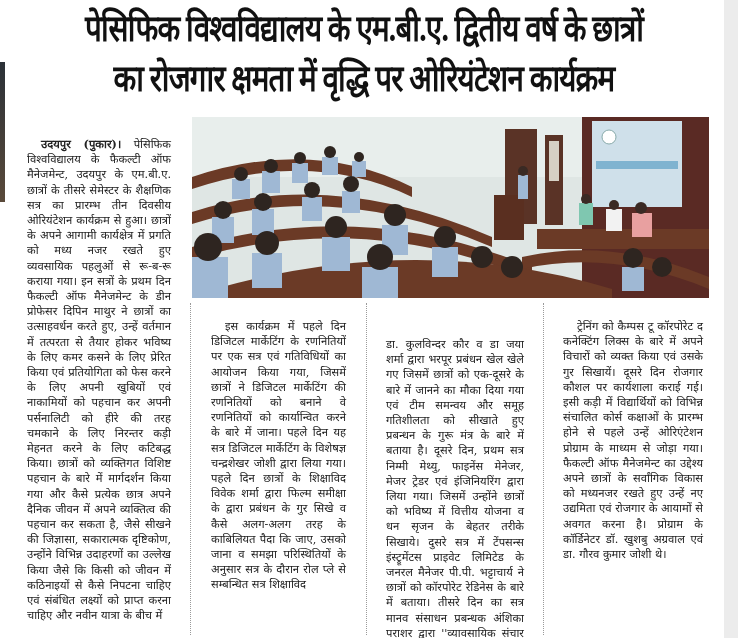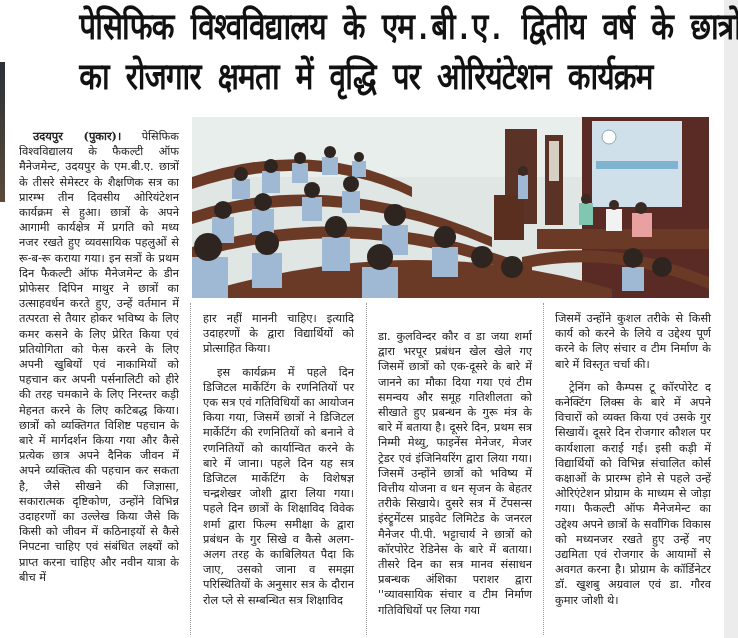--- a/index.html
+++ b/index.html
@@ -1,24 +1,24 @@
 <!DOCTYPE html>
 <html><head>
 <meta charset="utf-8">
 <style>
   html,body{margin:0;padding:0;}
   body{width:738px;height:638px;overflow:hidden;background:#ffffff;position:relative;font-family:"DejaVu Sans",sans-serif;color:#1a1a1a;}
   .gray-strip{position:absolute;left:724px;top:0;width:14px;height:638px;background:#ececec;}
   .left-strip{position:absolute;left:0;top:62px;width:5px;height:140px;background:linear-gradient(#2b3138,#5a4a3a);}
-  .headline{position:absolute;left:8px;top:4px;width:712px;text-align:center;font-family:Liberation Mono, monospace;font-weight:bold;color:#111;letter-spacing:-1px;}
+  .headline{position:absolute;left:8px;top:4px;width:712px;text-align:center;font-family:Liberation Serif, serif;font-weight:bold;color:#111;letter-spacing:-1px;}
   .headline .l1{font-size:37px;line-height:50px;transform:scaleX(0.8);transform-origin:center;white-space:nowrap;}
   .headline .l2{font-size:37px;line-height:50px;transform:scaleX(0.8);transform-origin:center;white-space:nowrap;}
   .photo{position:absolute;left:192px;top:117px;width:517px;height:181px;overflow:hidden;background:#7c6a5b;}
   .col{position:absolute;font-family:"DejaVu Serif",serif;font-size:11.3px;line-height:15.2px;text-align:justify;color:#222;}
-  .col p{margin:8px;}
+  .col p{margin:16px;}
   .col .indent{text-indent:14px;}
   .dateline{font-weight:bold;}
   #col1{left:11px;top:121px;width:176px;}
   #col2{left:195px;top:303px;width:167px;}
   #col3{left:370px;top:321px;width:170px;}
   #col4{left:547px;top:303px;width:172px;}
   .rule{position:absolute;width:0;border-left:1px dotted #9a9a9a;}
 </style>
 </head>
 <body>
@@ -109,24 +109,22 @@
 
 <div class="rule" style="left:190px;top:303px;height:332px;"></div>
 <div class="rule" style="left:366px;top:303px;height:332px;"></div>
 <div class="rule" style="left:543px;top:303px;height:332px;"></div>
 
 <div class="col" id="col1">
   <p class="indent"><span class="dateline">उदयपुर (पुकार)।</span> <span>पेसिफिक विश्वविद्यालय के फैकल्टी ऑफ मैनेजमेन्ट, उदयपुर के एम.बी.ए. छात्रों के तीसरे सेमेस्टर के शैक्षणिक सत्र का प्रारम्भ तीन दिवसीय ओरियंटेशन कार्यक्रम से हुआ। छात्रों के अपने आगामी कार्यक्षेत्र में प्रगति को मध्य नजर रखते हुए व्यवसायिक पहलुओं से रू-ब-रू कराया गया। इन सत्रों के प्रथम दिन फैकल्टी ऑफ मैनेजमेन्ट के डीन प्रोफेसर दिपिन माथुर ने छात्रों का उत्साहवर्धन करते हुए, उन्हें वर्तमान में तत्परता से तैयार होकर भविष्य के लिए कमर कसने के लिए प्रेरित किया एवं प्रतियोगिता को फेस करने के लिए अपनी खुबियों एवं नाकामियों को पहचान कर अपनी पर्सनालिटी को हीरे की तरह चमकाने के लिए निरन्तर कड़ी मेहनत करने के लिए कटिबद्ध किया। छात्रों को व्यक्तिगत विशिष्ट पहचान के बारे में मार्गदर्शन किया गया और कैसे प्रत्येक छात्र अपने दैनिक जीवन में अपने व्यक्तित्व की पहचान कर सकता है, जैसे सीखने की जिज्ञासा, सकारात्मक दृष्टिकोण, उन्होंने विभिन्न उदाहरणों का उल्लेख किया जैसे कि किसी को जीवन में कठिनाइयों से कैसे निपटना चाहिए एवं संबंधित लक्ष्यों को प्राप्त करना चाहिए और नवीन यात्रा के बीच में</span></p>
 </div>
 
 <div class="col" id="col2">
-  <p>हार नहीं माननी चाहिए। इत्यादि उदाहरणों के द्वारा विद्यार्थियों को प्रोत्साहित किया।</p>
   <p class="indent">इस कार्यक्रम में पहले दिन डिजिटल मार्केटिंग के रणनितियों पर एक सत्र एवं गतिविधियों का आयोजन किया गया, जिसमें छात्रों ने डिजिटल मार्केटिंग की रणनितियों को बनाने वे रणनितियों को कार्यान्वित करने के बारे में जाना। पहले दिन यह सत्र डिजिटल मार्केटिंग के विशेषज्ञ चन्द्रशेखर जोशी द्वारा लिया गया। पहले दिन छात्रों के शिक्षाविद विवेक शर्मा द्वारा फिल्म समीक्षा के द्वारा प्रबंधन के गुर सिखे व कैसे अलग-अलग तरह के काबिलियत पैदा कि जाए, उसको जाना व समझा परिस्थितियों के अनुसार सत्र के दौरान रोल प्ले से सम्बन्धित सत्र शिक्षाविद</p>
 </div>
 
 <div class="col" id="col3">
   <p>डा. कुलविन्दर कौर व डा जया शर्मा द्वारा भरपूर प्रबंधन खेल खेले गए जिसमें छात्रों को एक-दूसरे के बारे में जानने का मौका दिया गया एवं टीम समन्वय और समूह गतिशीलता को सीखाते हुए प्रबन्धन के गुरू मंत्र के बारे में बताया है। दूसरे दिन, प्रथम सत्र निम्मी मेथ्यु, फाइनेंस मेनेजर, मेजर ट्रेडर एवं इंजिनियरिंग द्वारा लिया गया। जिसमें उन्होंने छात्रों को भविष्य में वित्तीय योजना व धन सृजन के बेहतर तरीके सिखाये। दुसरे सत्र में टेंपसन्स इंस्ट्रूमेंटस प्राइवेट लिमिटेड के जनरल मैनेजर पी.पी. भट्टाचार्य ने छात्रों को कॉरपोरेट रेडिनेस के बारे में बताया। तीसरे दिन का सत्र मानव संसाधन प्रबन्धक अंशिका पराशर द्वारा ''व्यावसायिक संचार व टीम निर्माण गतिविधियों पर लिया गया</p>
 </div>
 
 <div class="col" id="col4">
-  <p>जिसमें उन्होंने कुशल तरीके से किसी कार्य को करने के लिये व उद्देश्य पूर्ण करने के लिए संचार व टीम निर्माण के बारे में विस्तृत चर्चा की।</p>
   <p class="indent">ट्रेनिंग को कैम्पस टू कॉरपोरेट द कनेक्टिंग लिक्स के बारे में अपने विचारों को व्यक्त किया एवं उसके गुर सिखायें। दूसरे दिन रोजगार कौशल पर कार्यशाला कराई गई। इसी कड़ी में विद्यार्थियों को विभिन्न संचालित कोर्स कक्षाओं के प्रारम्भ होने से पहले उन्हें ओरिएंटेशन प्रोग्राम के माध्यम से जोड़ा गया। फैकल्टी ऑफ मैनेजमेन्ट का उद्देश्य अपने छात्रों के सर्वांगिक विकास को मध्यनजर रखते हुए उन्हें नए उद्यमिता एवं रोजगार के आयामों से अवगत करना है। प्रोग्राम के कॉर्डिनेटर डॉ. खुशबु अग्रवाल एवं डा. गौरव कुमार जोशी थे।</p>
 </div>
 
 </body></html>

